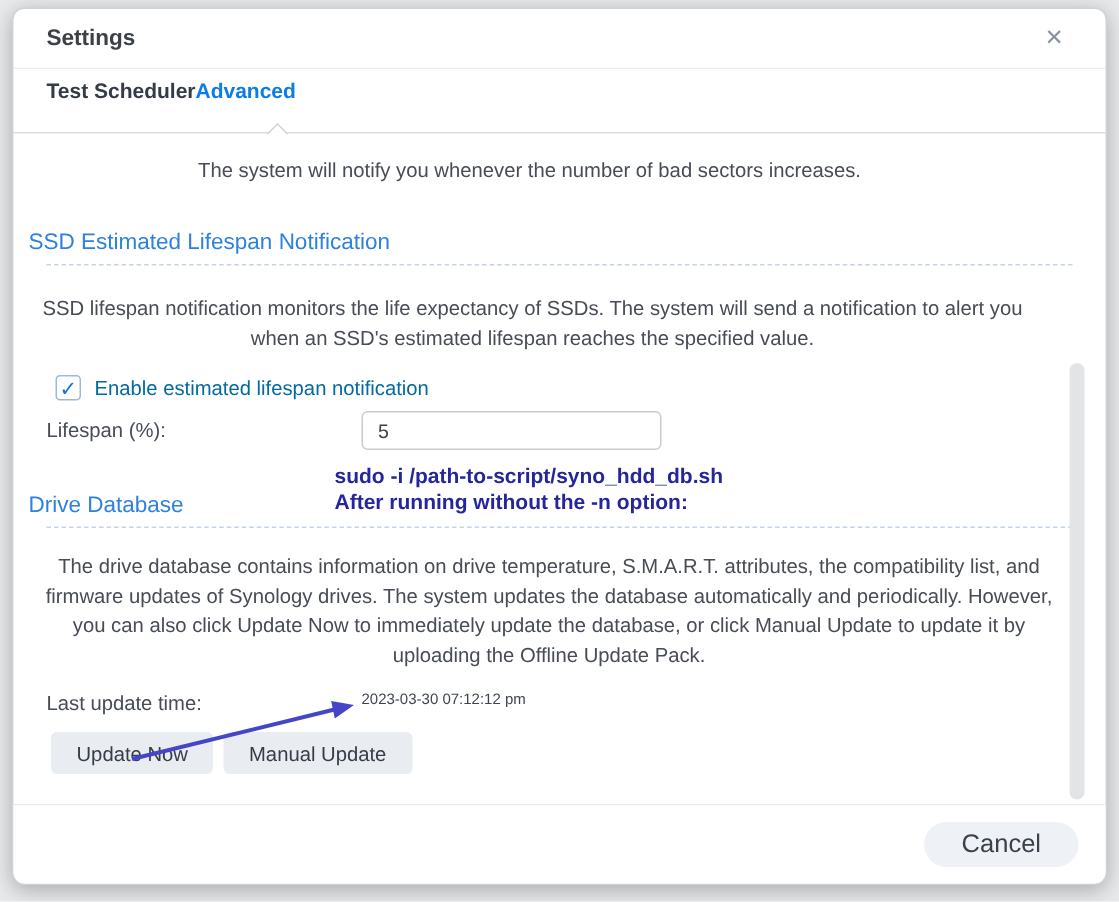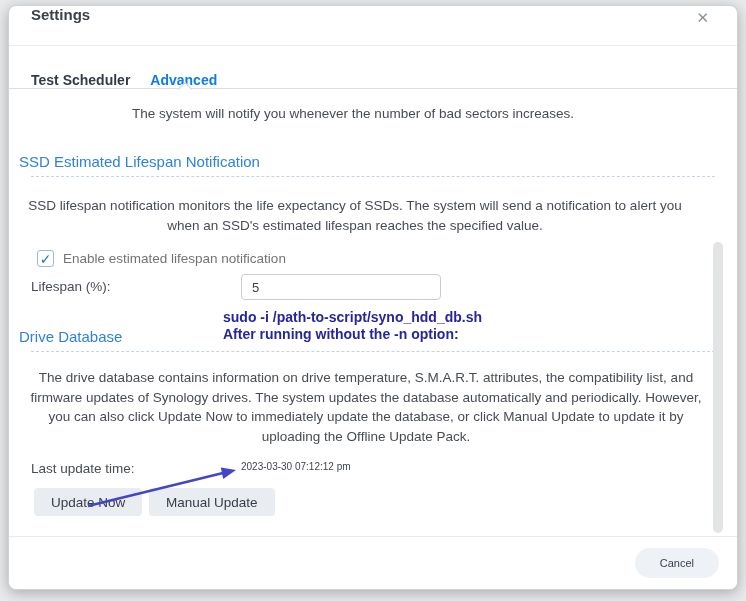--- a/index.html
+++ b/index.html
@@ -19,33 +19,33 @@
   }
   .dialog{
     position:absolute;left:8px;top:5px;width:730px;height:585px;
     background:#ffffff;border:1px solid #cfd3d8;border-radius:8px;
     box-shadow:0 3px 14px rgba(0,0,0,.28);
   }
   
   .titlebar{
     position:absolute;top:0;left:0;right:0;height:40px;
     border-bottom:1px solid #e9edf1;
-    display:flex;align-items:flex-start;justify-content:space-between;
+    display:flex;align-items:center;justify-content:space-between;
     padding:0 24px 0 22px;border-radius:8px 8px 0 0;
   }
   .title{font-size:15px;font-weight:bold;color:#3c4148;}
   .close-btn{
     font-size:15px;color:#8a929b;cursor:pointer;line-height:1;
     padding:4px;background:none;border:none;font-family:inherit;
   }
   
   .tabs{
     position:absolute;top:40px;left:0;right:0;height:43px;
     border-bottom:1px solid #d9dee4;
-    display:flex;align-items:flex-end;gap:20px;padding:6px 0 0 22px;
+    display:flex;align-items:flex-start;padding:6px 0 0 22px;
   }
   .tab{font-size:14px;font-weight:bold;cursor:pointer;background:none;border:none;font-family:inherit;}
   .tab.inactive{color:#333b46;}
   .tab.active{color:var(--tab-active);}
   .tab-notch{
     position:absolute;left:171px;bottom:-6px;width:10px;height:10px;
     background:#fff;transform:rotate(45deg);
     border-left:1px solid #cdd4db;border-top:1px solid #cdd4db;
   }
   
@@ -61,21 +61,21 @@
     border-top:1px dashed #c4d4e4;
   }
   .checkbox-row{
     position:absolute;left:28px;top:160px;display:flex;align-items:center;gap:9px;cursor:pointer;
   }
   .checkbox{
     width:17px;height:17px;border:1px solid #9db9da;border-radius:3px;background:#fff;
     display:flex;align-items:center;justify-content:center;
     color:#1473d6;font-size:14px;font-weight:bold;line-height:1;
   }
-  .checkbox-label{font-size:13.5px;color:#737373;}
+  .checkbox-label{font-size:13.5px;color:#0369a1;}
   .field-label{position:absolute;left:22px;font-size:13.5px;color:#474c55;}
   .lifespan-input{
     position:absolute;left:232px;top:184px;width:200px;height:26px;
     border:1px solid #c8ccd2;border-radius:4px;padding:0 10px;
     font-size:13px;color:#3c424a;font-family:inherit;outline:none;background:#fff;
   }
   .annotation{
     position:absolute;left:214px;top:219px;
     font-size:14px;font-weight:bold;color:var(--annotation-text);line-height:16.5px;
     white-space:nowrap;
@@ -94,21 +94,21 @@
   }
   
   .footer{
     position:absolute;bottom:0;left:0;right:0;height:53px;
     border-top:1px solid #e9ecef;border-radius:0 0 8px 8px;
     display:flex;align-items:center;justify-content:flex-end;gap:10px;
     padding-right:18px;background:#fff;
   }
   .cancel-btn{
     height:30px;padding:0 25px;border-radius:15px;border:none;
-    background:#eef1f5;color:#3a414c;font-size:11px;font-family:inherit;cursor:pointer;
+    background:#eef1f5;color:#3a414c;font-size:17px;font-family:inherit;cursor:pointer;
   }
   .apply-btn{
     height:30px;width:120px;border-radius:15px;border:none;
     background:var(--accent);color:#ffffff;font-size:13.5px;font-weight:600;
     font-family:inherit;cursor:pointer;
   }
 </style>
 </head>
 <body>
 

